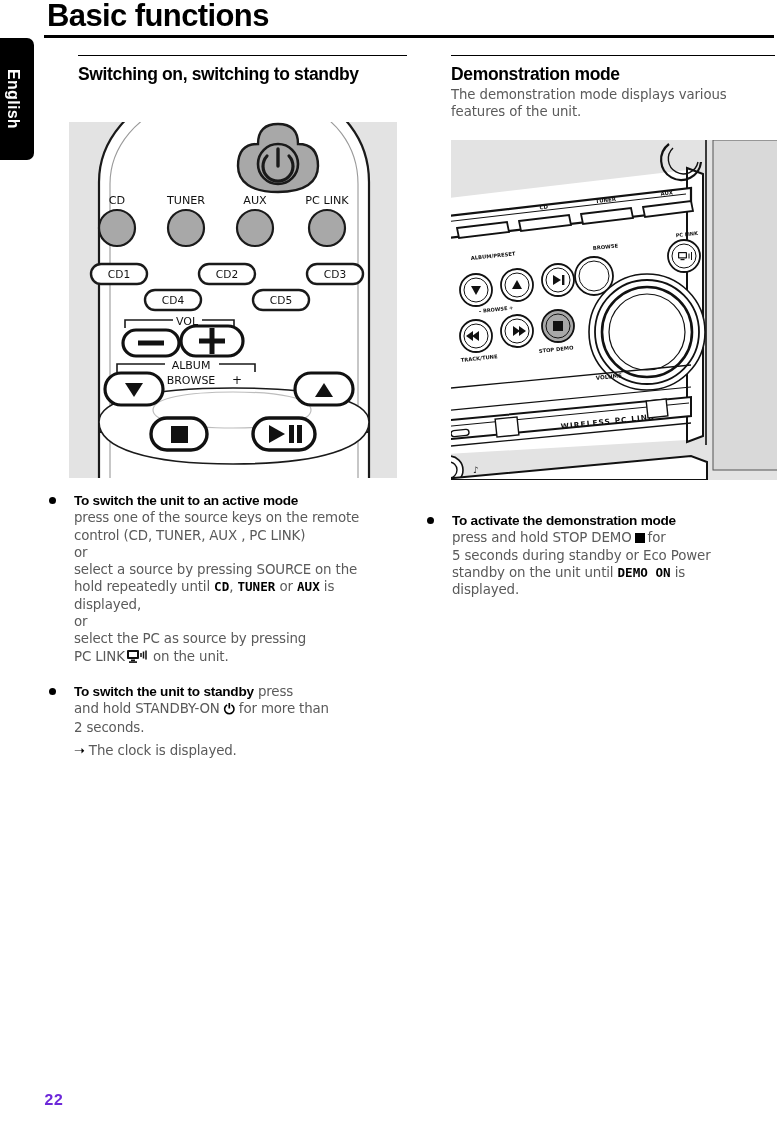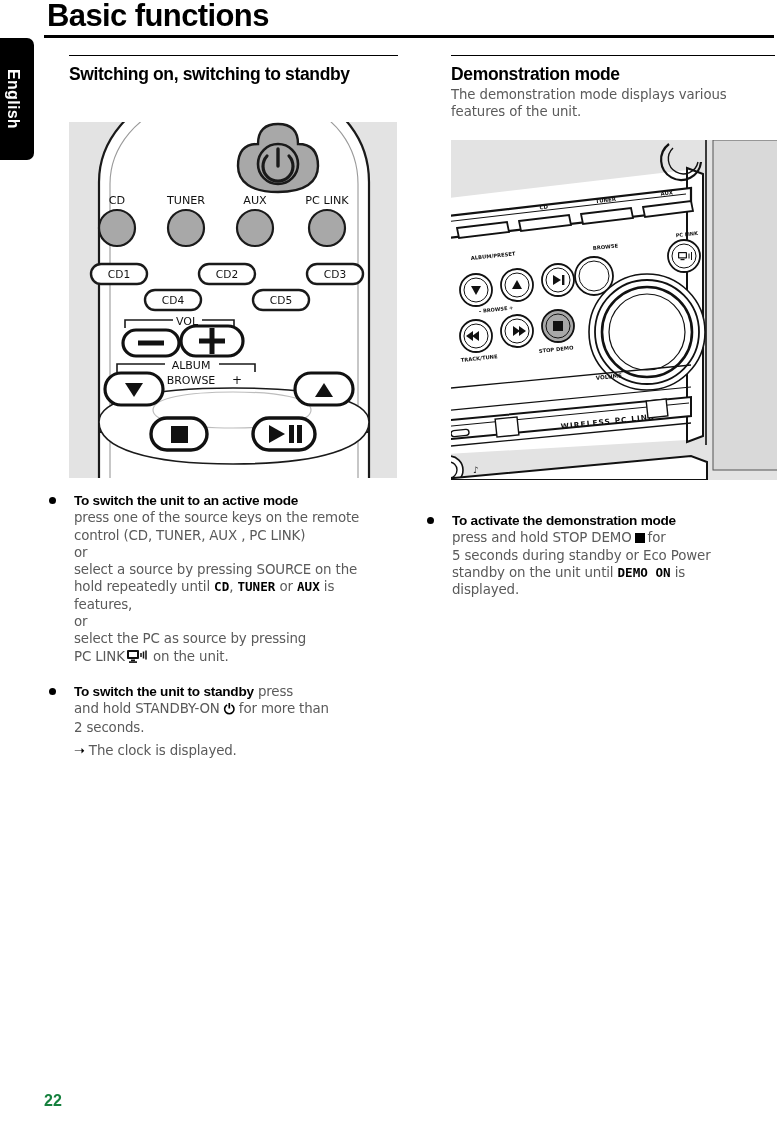--- a/index.html
+++ b/index.html
@@ -59,21 +59,21 @@
     font-size: 16px;
     letter-spacing: 0.3px;
   }
 
   
   .col {
     position: absolute;
     top: 55px;
     width: 329px;
   }
-  .col-left  { left: 69px; }
+  .col-left  { left: 78px; }
   .col-right { left: 451px; }
 
   .rule-thin {
     width: 100%;
     height: 1px;
     background: #000;
     margin-bottom: 8px;
   }
   .col-right .rule-thin { width: 324px; }
 
@@ -178,24 +178,24 @@
     width: 326px;
     height: 340px;
   }
   .fig svg { display: block; }
 
   
   .page-num {
     position: absolute;
     left: 44px;
     top: 1092px;
-    font-family: Liberation Sans, sans-serif;
+    font-family: Liberation Mono, monospace;
     font-weight: bold;
     font-size: 16px;
-    color: #15803d;
+    color: #6d28d9;
   }
 </style>
 </head>
 <body>
 
 <div class="page-title">Basic functions</div>
 <div class="rule-thick"></div>
 
 <div class="lang-tab">
   <span class="lang-label">English</span>
@@ -311,21 +311,21 @@
   <ul class="bullets">
 
     <li class="bullet">
       <span class="dot"></span>
       <b>To switch the unit to an active mode</b><br>
       <span>press one of the source keys on the remote</span><br>
       <span>control (CD, TUNER, AUX , PC  LINK)</span><br>
       <span>or</span><br>
       <span>select a source by pressing SOURCE on the</span><br>
       <span>hold repeatedly until </span><span class="lcd">CD</span><span>, </span><span class="lcd">TUNER</span><span> or </span><span class="lcd">AUX</span><span> is</span><br>
-      <span>features,</span><br>
+      <span>displayed,</span><br>
       <span>or</span><br>
       <span>select the PC as source by pressing</span><br>
       <span>PC  LINK</span><span class="pclink-glyph"><svg width="20" height="14" viewBox="0 0 20 14">
             <rect x="0" y="0" width="12" height="9" rx="1" fill="#111"></rect>
             <rect x="2" y="2" width="8" height="5" fill="#fff"></rect>
             <rect x="4" y="9.5" width="4" height="1.8" fill="#111"></rect>
             <rect x="2" y="11.3" width="8" height="1.6" fill="#111"></rect>
             <path d="M14 3 L14 7" stroke="#111" stroke-width="1.5"></path>
             <path d="M16.5 1.5 L16.5 8.5" stroke="#111" stroke-width="1.5"></path>
             <path d="M19 0.5 L19 9.5" stroke="#111" stroke-width="1.5"></path>

